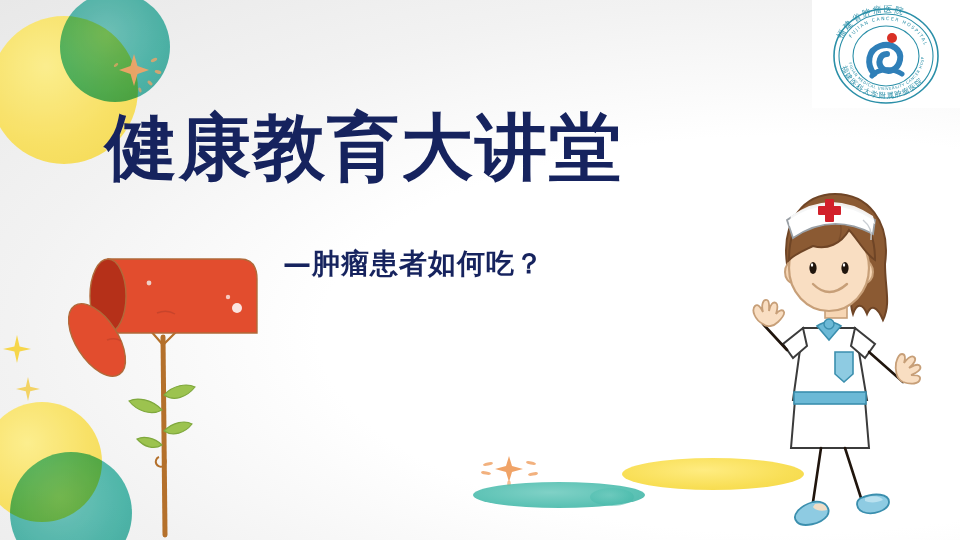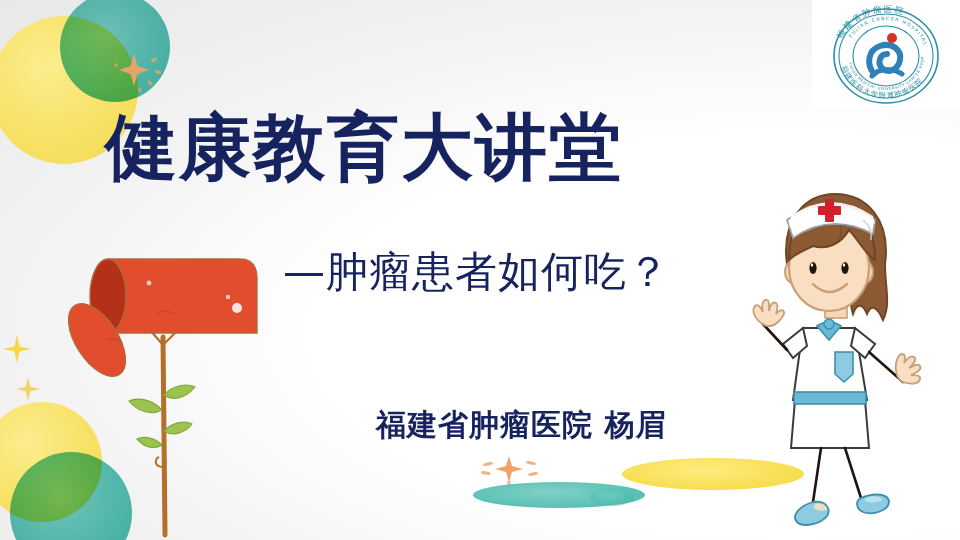--- a/index.html
+++ b/index.html
@@ -39,21 +39,21 @@
   
   .title{
     position:absolute;left:105px;top:108px;
     font-size:72px;line-height:1.1;font-weight:bold;letter-spacing:2px;
     color:#16235e;white-space:nowrap;
     font-family:"DejaVu Sans","Liberation Sans",sans-serif;
     text-shadow:0 1px 0 rgba(255,255,255,.4);
   }
   .subtitle{
     position:absolute;left:283px;top:249px;
-    font-size:42px;line-height:1.1;font-weight:normal;letter-spacing:1px;
+    font-size:28px;line-height:1.1;font-weight:bold;letter-spacing:1px;
     color:#16235e;white-space:nowrap;
     font-family:"DejaVu Sans","Liberation Sans",sans-serif;
   }
   .presenter{
     position:absolute;left:376px;top:408px;
     font-size:30px;line-height:1.1;font-weight:bold;letter-spacing:1px;
     color:#16235e;white-space:nowrap;
     font-family:"DejaVu Sans","Liberation Sans",sans-serif;
   }
   .sr{position:absolute;width:1px;height:1px;overflow:hidden;clip:rect(0 0 0 0);}
@@ -224,15 +224,14 @@
 
       <path d="M78 334 c-14 4 -22 14 -16 20 c6 6 24 2 30 -6 c4 -6 0 -16 -14 -14 Z" fill="#8ecbe2" stroke="#3b8fae" stroke-width="1.8"></path>
       <path d="M80 336 c8 -2 12 2 12 6 c-6 2 -12 0 -14 -3 Z" fill="#f9dec2" opacity=".9"></path>
       <path d="M126 330 c14 -6 28 -4 28 4 c0 8 -16 14 -26 10 c-7 -3 -8 -11 -2 -14 Z" fill="#8ecbe2" stroke="#3b8fae" stroke-width="1.8"></path>
       <path d="M130 330 c8 -3 16 -2 18 2 c-6 3 -14 3 -18 1 Z" fill="#bfe3f1" opacity=".9"></path>
     </svg>
   </div>
 
   <div class="title">健康教育大讲堂</div>
   <div class="subtitle">—肿瘤患者如何吃？</div>
-  <div class="presenter">福建省肿瘤医院 杨眉</div>
 
 </div>
 
 </body></html>

